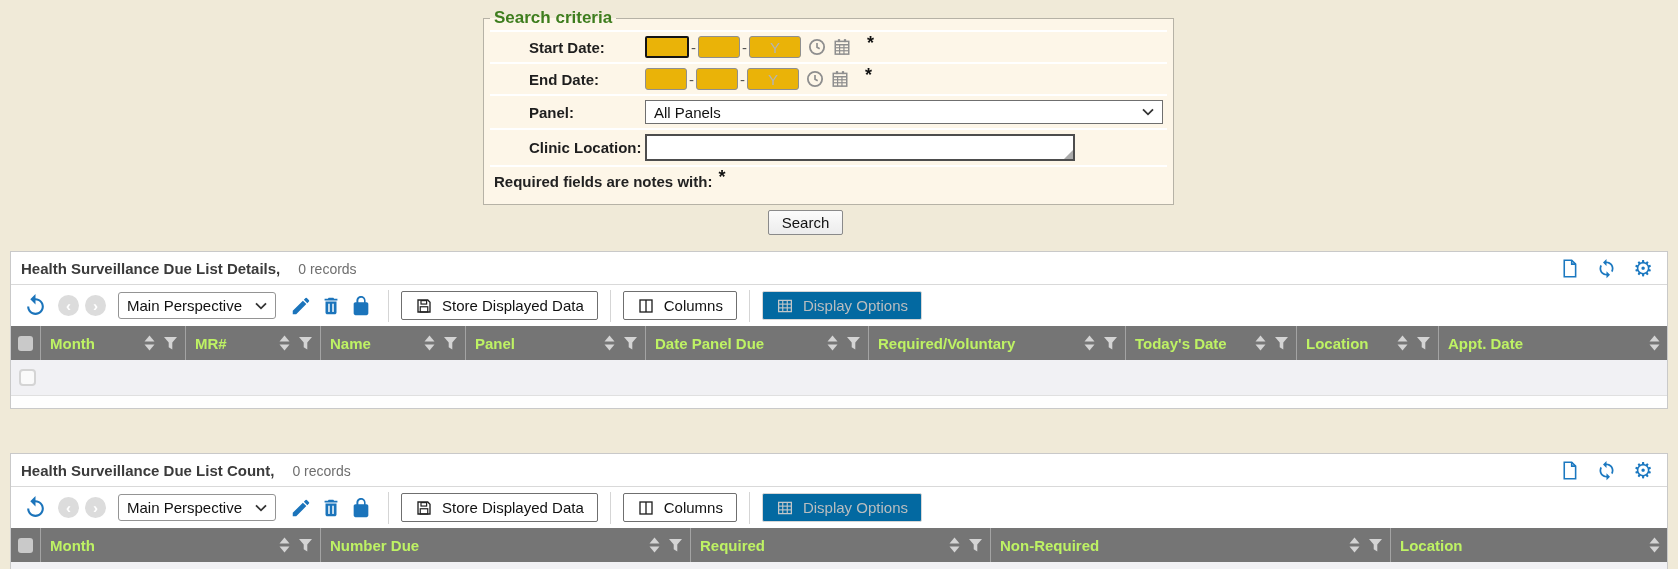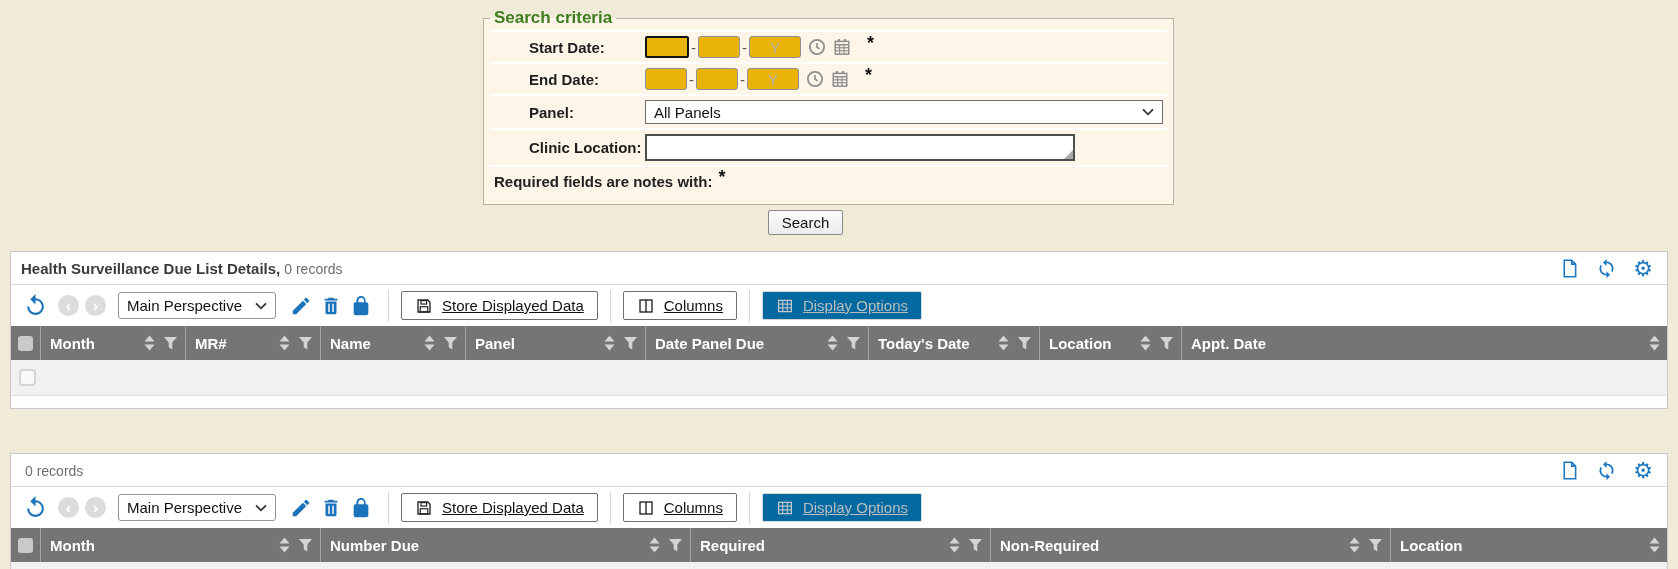--- a/index.html
+++ b/index.html
@@ -57,21 +57,21 @@
     padding:3px 13px; background:linear-gradient(#fbfbfb,#ececec);
     border:1px solid #8a8a8a; border-radius:2px; cursor:pointer;
   }
 
   
   .panel { margin:0 10px; background:#fff; border:1px solid #c9c9c9; }
   .panel-1 { margin-top:16px; }
   .panel-2 { margin-top:44px; }
   .p-title { display:flex; align-items:center; padding:6px 10px 5px 10px; }
   .p-title-text { font-weight:bold; color:#3b3b3b; }
-  .p-records { color:#6e6e6e; margin-left:4px; font-size:14px; }
+  .p-records { color:#6e6e6e; margin-left:18px; font-size:14px; }
   .p-title-icons { margin-left:auto; display:flex; align-items:center; gap:16px; margin-right:4px; }
   .tico { width:21px; height:21px; color:#1b78c0; cursor:pointer; }
   .gear-glyph { color:#1b78c0; font-size:22px; line-height:20px; cursor:pointer; }
 
   .p-toolbar {
     display:flex; align-items:center; border-top:1px solid #d9d9d9;
     padding:6px 8px; height:42px;
   }
   .tb-undo { display:inline-flex; color:#1b74bb; cursor:pointer; margin:0 4px 0 4px; }
   .tb-undo svg { width:25px; height:25px; }
@@ -80,30 +80,30 @@
     display:inline-flex; align-items:center; justify-content:center;
     font-weight:bold; font-size:15px; margin-left:6px; cursor:default; user-select:none;
   }
   .persp-select { width:158px; height:27px; border:1px solid #949494; border-radius:3px; margin:0 10px 0 12px; }
   .tb-ic { display:inline-flex; color:#1b74bb; cursor:pointer; margin:0 4px; }
   .tb-ic svg { width:22px; height:22px; }
   .tb-sep { width:1px; height:32px; background:#d5d5d5; margin:0 12px; flex:none; }
   .tb-btn {
     display:inline-flex; align-items:center; gap:9px; background:#fff;
     border:1px solid #6f6f6f; border-radius:2px; height:29px; padding:0 13px;
-    font:15px "Liberation Sans", sans-serif; color:#111; cursor:pointer;text-decoration:underline;
+    font:15px "Liberation Sans", sans-serif; color:#111; cursor:pointer;
   }
   .tb-btn svg { width:18px; height:18px; color:#222; }
   .tb-btn.disabled { border-color:#d6d6d6; color:#b9bdbf; background:#0369a1; cursor:default; }
   .tb-btn.disabled svg { color:#c3c7c9; }
 
   .thead { display:flex; align-items:stretch; background:#757575; height:34px; }
   .th {
     display:flex; align-items:center; padding:0 7px 0 9px;
-    border-right:1px solid #a3a3a3; color:#ffffff; font-weight:bold; overflow:hidden; cursor:pointer;
+    border-right:1px solid #a3a3a3; color:#bef264; font-weight:bold; overflow:hidden; cursor:pointer;
   }
   .th:last-child { border-right:none; }
   .th-label { flex:1; white-space:nowrap; overflow:hidden; }
   .th-cb-cell { width:30px; flex:none; display:flex; align-items:center; justify-content:center;
     border-right:1px solid #a3a3a3; }
   .th-cb { width:15px; height:15px; background:#c9c9c9; border-radius:3px; cursor:pointer; }
   .ic-sort { width:11px; height:16px; fill:#d4d4d4; margin-left:6px; flex:none; cursor:pointer; }
   .ic-funnel { width:15px; height:14px; fill:#d4d4d4; margin-left:8px; flex:none; cursor:pointer; }
 
   .tbody-row { display:flex; align-items:center; background:#f1f1f4; height:36px; border-bottom:1px solid #e0e0e0; }
@@ -361,20 +361,29 @@
     </div>
     <div class="th" style="width:223px">
       <span class="th-label">Date Panel Due</span>
       <svg class="ic-sort">
           <use href="#i-sort"></use>
         </svg>
       <svg class="ic-funnel">
           <use href="#i-funnel"></use>
         </svg>
     </div>
+    <div class="th" style="width:257px">
+      <span class="th-label">Required/Voluntary</span>
+      <svg class="ic-sort">
+          <use href="#i-sort"></use>
+        </svg>
+      <svg class="ic-funnel">
+          <use href="#i-funnel"></use>
+        </svg>
+    </div>
     <div class="th" style="width:171px">
       <span class="th-label">Today's Date</span>
       <svg class="ic-sort">
           <use href="#i-sort"></use>
         </svg>
       <svg class="ic-funnel">
           <use href="#i-funnel"></use>
         </svg>
     </div>
     <div class="th" style="width:142px">
@@ -395,20 +404,21 @@
   </div>
 
   <div class="tbody-row">
     <span class="row-cb"></span>
   </div>
   <div class="panel-footer"></div>
 </div>
 
 <div class="panel panel-2">
   <div class="p-title">
+    <span class="p-title-text">Health Surveillance Due List Count,</span>
     <span class="p-records">0 records</span>
     <div class="p-title-icons">
       <svg class="tico">
           <use href="#i-page"></use>
         </svg>
       <svg class="tico">
           <use href="#i-refresh"></use>
         </svg>
       <span class="gear-glyph">⚙</span>
     </div>

